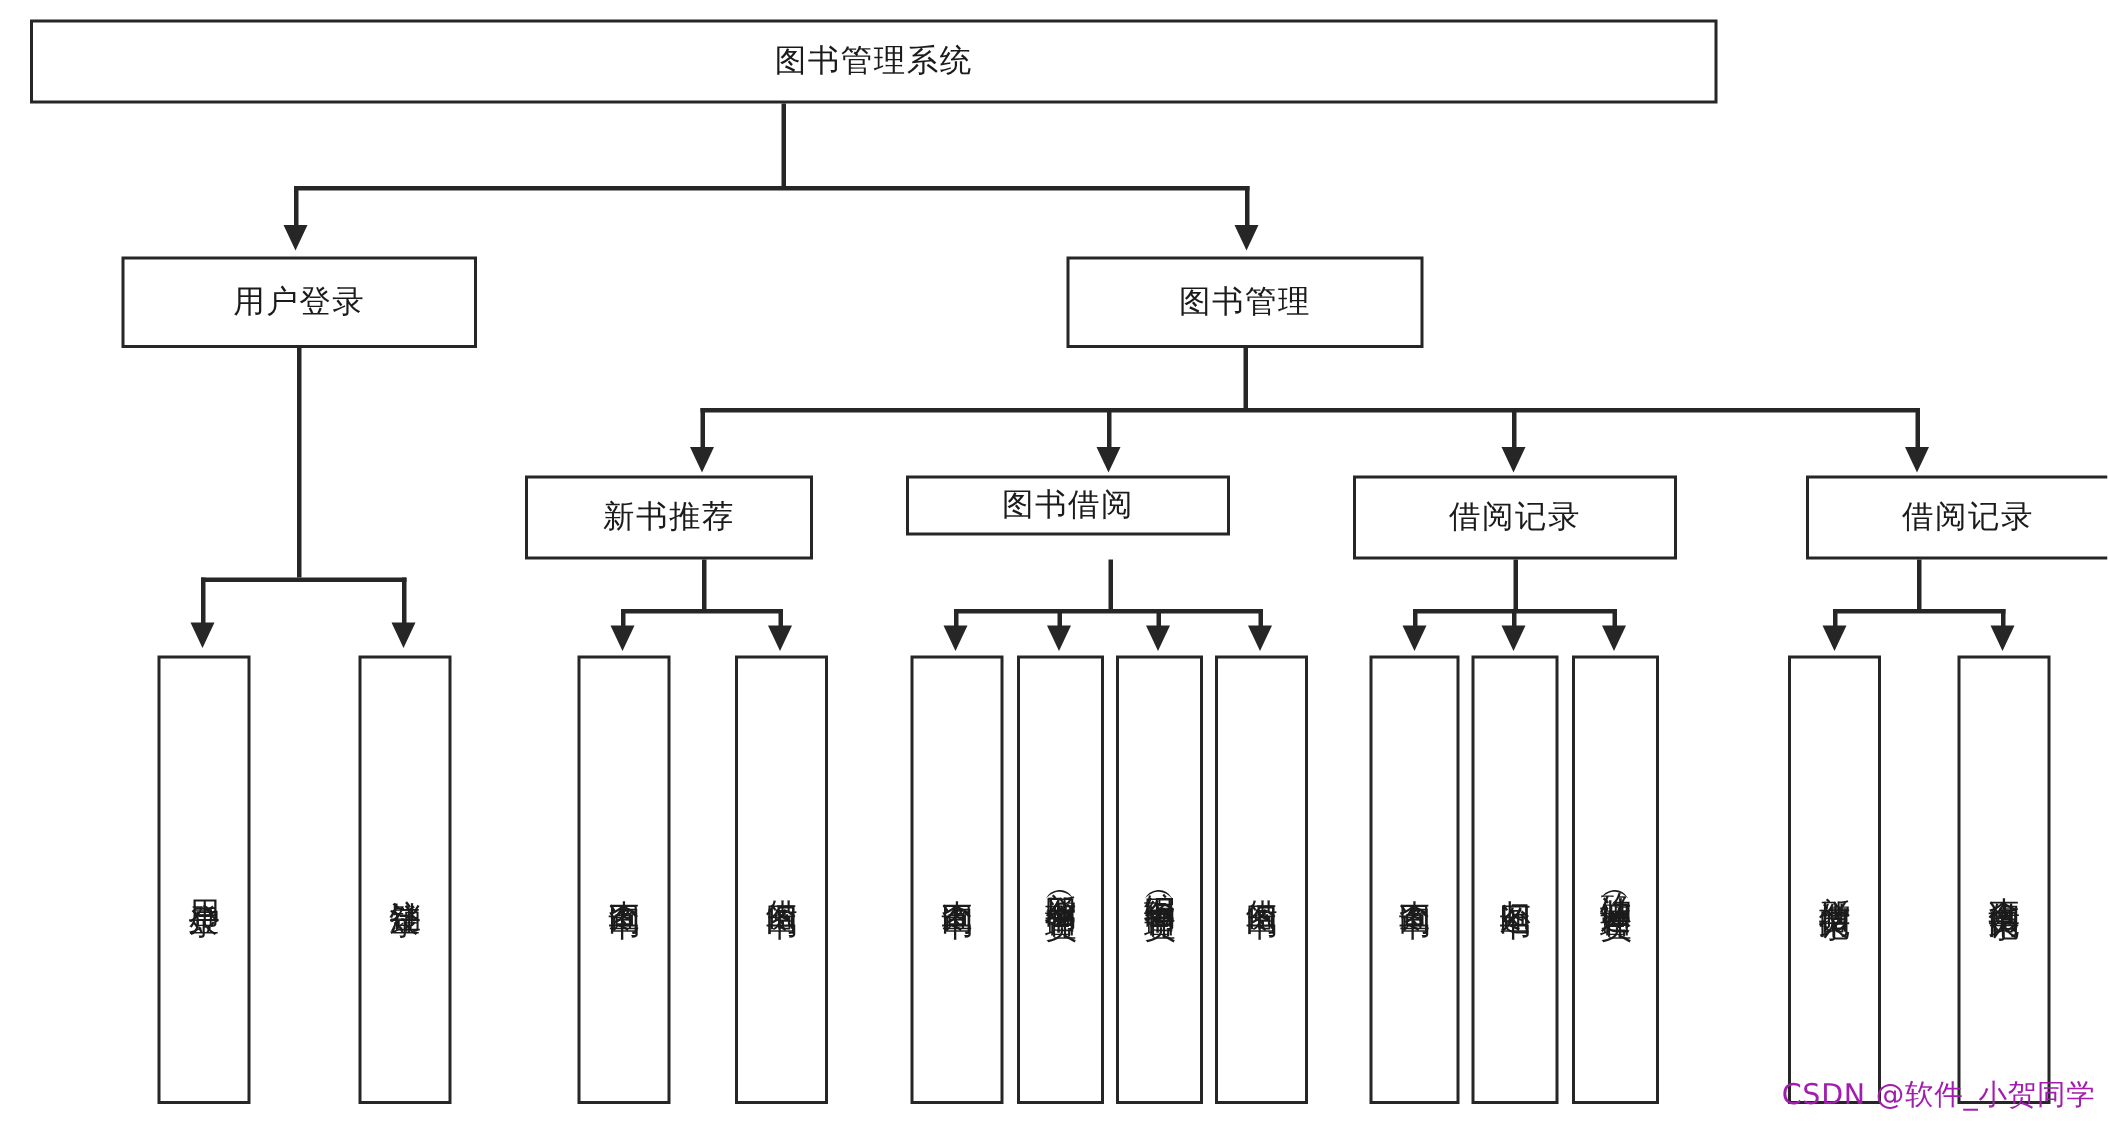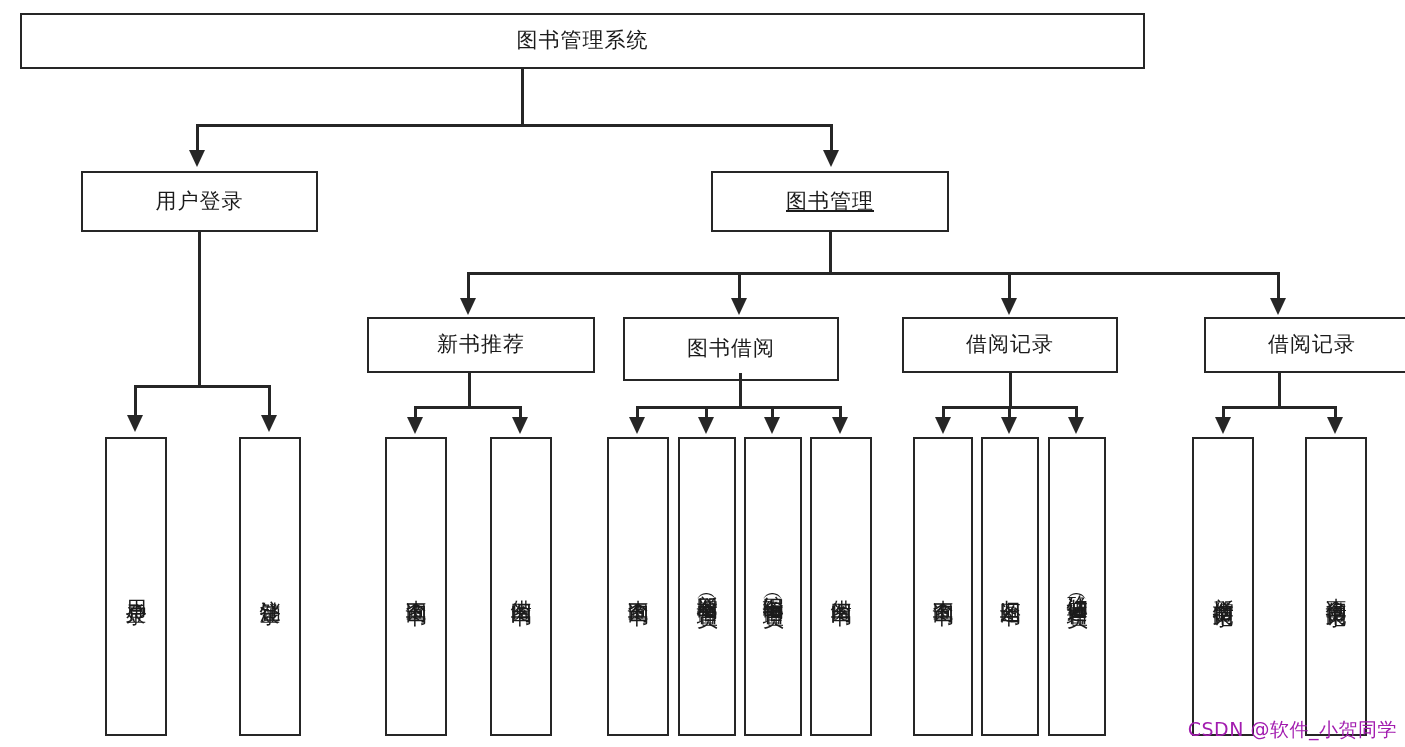--- a/index.html
+++ b/index.html
@@ -88,21 +88,21 @@
   <div class="conn hline" style="left:196px; top:124px; width:637px; height:3px;"></div>
 
   <div class="conn vline" style="left:196px; top:124px; width:3px; height:28px;"></div>
   <div class="arrow" style="left:189px; top:150px;"></div>
   <div class="conn vline" style="left:830px; top:124px; width:3px; height:28px;"></div>
   <div class="arrow" style="left:823px; top:150px;"></div>
 
   <div class="node horiz" style="left:81px; top:171px; width:237px; height:61px;">
     <span>用户登录</span>
   </div>
-  <div class="node horiz" style="left:711px; top:171px; width:238px; height:61px;text-decoration:underline;">
+  <div class="node horiz" style="left:711px; top:171px; width:238px; height:61px;">
     <span>图书管理</span>
   </div>
 
   <div class="conn vline" style="left:198px; top:232px; width:3px; height:153px;"></div>
   <div class="conn hline" style="left:134px; top:385px; width:137px; height:3px;"></div>
   <div class="conn vline" style="left:134px; top:385px; width:3px; height:32px;"></div>
   <div class="arrow" style="left:127px; top:415px;"></div>
   <div class="conn vline" style="left:268px; top:385px; width:3px; height:32px;"></div>
   <div class="arrow" style="left:261px; top:415px;"></div>
 
@@ -111,24 +111,24 @@
 
   <div class="conn vline" style="left:467px; top:272px; width:3px; height:28px;"></div>
   <div class="arrow" style="left:460px; top:298px;"></div>
   <div class="conn vline" style="left:738px; top:272px; width:3px; height:28px;"></div>
   <div class="arrow" style="left:731px; top:298px;"></div>
   <div class="conn vline" style="left:1008px; top:272px; width:3px; height:28px;"></div>
   <div class="arrow" style="left:1001px; top:298px;"></div>
   <div class="conn vline" style="left:1277px; top:272px; width:3px; height:28px;"></div>
   <div class="arrow" style="left:1270px; top:298px;"></div>
 
-  <div class="node horiz" style="left:367px; top:317px; width:228px; height:56px;font-family:Liberation Serif, serif;">
+  <div class="node horiz" style="left:350px; top:317px; width:192px; height:56px;font-family:Liberation Serif, serif;">
     <span>新书推荐</span>
   </div>
-  <div class="node horiz" style="left:623px; top:317px; width:216px; height:64px;">
+  <div class="node horiz" style="left:604px; top:317px; width:216px; height:40px;">
     <span>图书借阅</span>
   </div>
   <div class="node horiz" style="left:902px; top:317px; width:216px; height:56px;">
     <span>借阅记录</span>
   </div>
   <div class="node horiz" style="left:1171px; top:317px; width:216px; height:56px;margin-left:33px;">
     <span>借阅记录</span>
   </div>
 
   <div class="conn vline" style="left:468px; top:373px; width:3px; height:33px;"></div>

